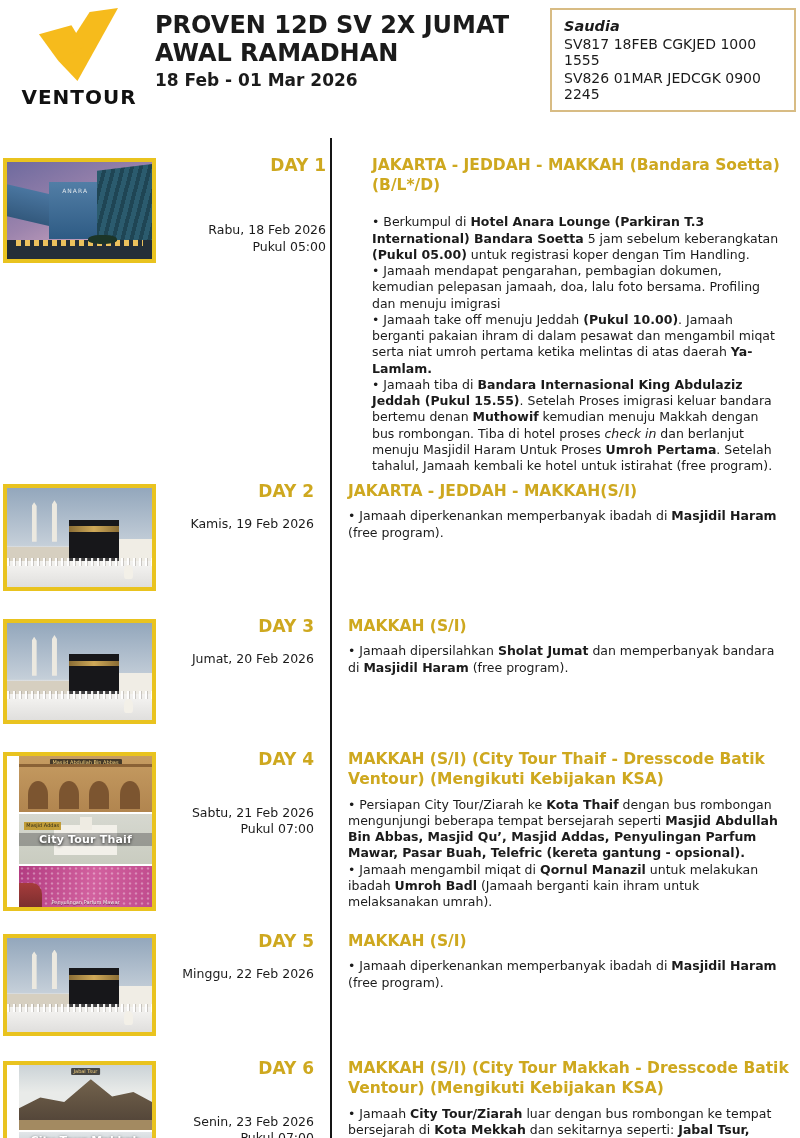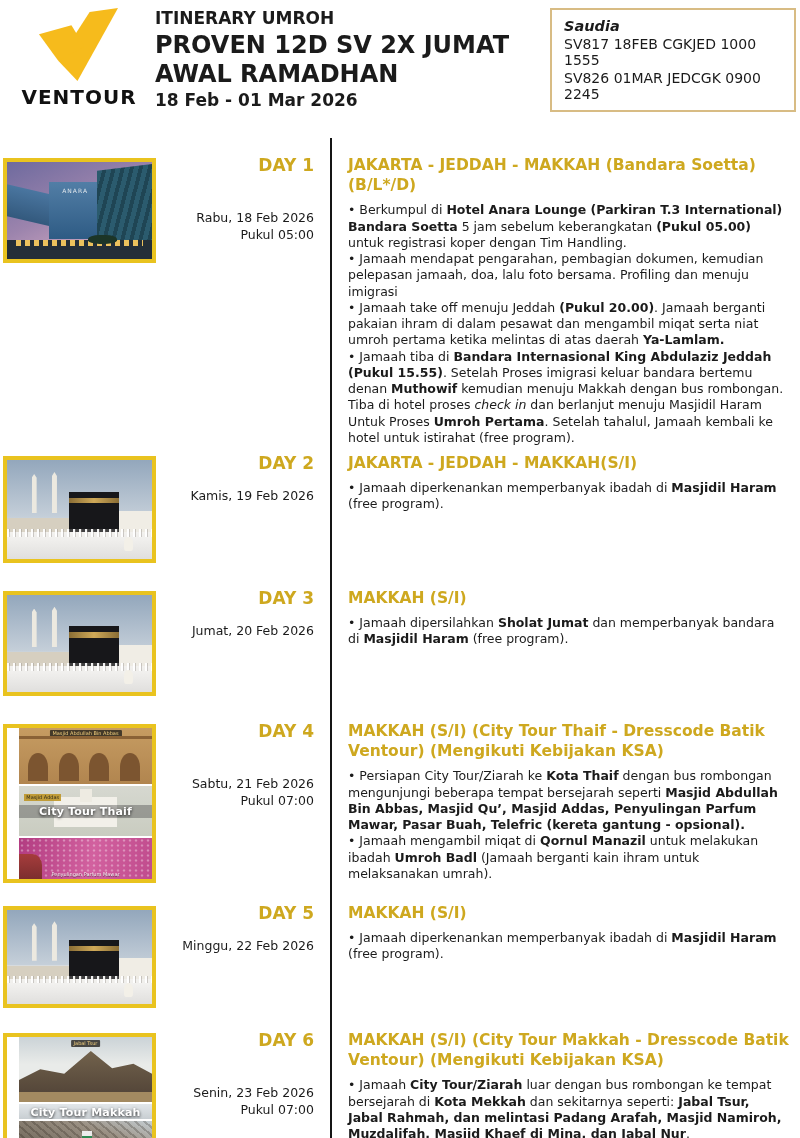--- a/index.html
+++ b/index.html
@@ -98,35 +98,34 @@
 
   <header class="header">
     <div class="logo">
       <svg width="100" height="76" viewBox="0 0 95 75">
         <polygon points="58,4 86,0 46,72 27,52" fill="#F6BB1C"></polygon>
         <polygon points="8,26 40,17 53,38 27,52" fill="#F6BB1C"></polygon>
       </svg>
       <div class="brand">VENTOUR</div>
     </div>
     <div class="titles">
-      <div class="doc-type">ITINERARY UMROH</div>
       <h1 class="main-title">PROVEN 12D SV 2X JUMAT AWAL RAMADHAN</h1>
       <div class="date-range">18 Feb - 01 Mar 2026</div>
     </div>
     <div class="flight-box">
       <div class="airline">Saudia</div>
       <div class="flight-line">SV817 18FEB CGKJED 1000 1555</div>
       <div class="flight-line">SV826 01MAR JEDCGK 0900 2245</div>
     </div>
   </header>
 
   <div class="v-divider"></div>
 
   <main class="itinerary" id="itinerary">
-      <section class="day-row" style="min-height: 257px;">
+      <section class="day-row" style="min-height: 257px; gap: 12px;">
         <div class="col-img">
           <div class="img-frame" style="height: 97px;">
             <div class="art">
               <div class="h-sky"></div>
               <div class="h-wing"></div>
               <div class="h-tower">
                 <div class="h-logo">ANARA</div>
               </div>
               <div class="h-glass"></div>
               <div class="h-base"></div>
@@ -137,21 +136,21 @@
         </div>
         <div class="day-label">DAY 1</div>
         <h3 class="day-title">JAKARTA - JEDDAH - MAKKAH (Bandara Soetta) (B/L*/D)</h3>
         <div class="day-meta">
           <div class="day-date">Rabu, 18 Feb 2026</div>
           <div class="day-time">Pukul 05:00</div>
         </div>
         <div class="col-bullets">
           <p class="bullet"><span>• Berkumpul di </span><b>Hotel Anara Lounge (Parkiran T.3 International) Bandara Soetta</b><span> 5 jam sebelum keberangkatan </span><b>(Pukul 05.00)</b><span> untuk registrasi koper dengan Tim Handling.</span></p>
           <p class="bullet"><span>• Jamaah mendapat pengarahan, pembagian dokumen, kemudian pelepasan jamaah, doa, lalu foto bersama. Profiling dan menuju imigrasi</span></p>
-          <p class="bullet"><span>• Jamaah take off menuju Jeddah </span><b>(Pukul 20.00)</b><span>. Jamaah berganti pakaian ihram di dalam pesawat dan mengambil miqat serta niat umroh pertama ketika melintas di atas daerah </span><b>Ya-Lamlam.</b></p>
+          <p class="bullet"><span>• Jamaah take off menuju Jeddah </span><b>(Pukul 10.00)</b><span>. Jamaah berganti pakaian ihram di dalam pesawat dan mengambil miqat serta niat umroh pertama ketika melintas di atas daerah </span><b>Ya-Lamlam.</b></p>
           <p class="bullet"><span>• Jamaah tiba di </span><b>Bandara Internasional King Abdulaziz Jeddah (Pukul 15.55)</b><span>. Setelah Proses imigrasi keluar bandara bertemu denan </span><b>Muthowif</b><span> kemudian menuju Makkah dengan bus rombongan. Tiba di hotel proses </span><i>check in</i><span> dan berlanjut menuju Masjidil Haram Untuk Proses </span><b>Umroh Pertama</b><span>. Setelah tahalul, Jamaah kembali ke hotel untuk istirahat (free program).</span></p>
         </div>
       </section>
       <section class="day-row" style="min-height: 135px;">
         <div class="col-img">
           <div class="img-frame" style="height: 99px;">
             <div class="art">
               <div class="k-sky"></div>
               <div class="k-minaret k-m1"></div>
               <div class="k-minaret k-m2"></div>

